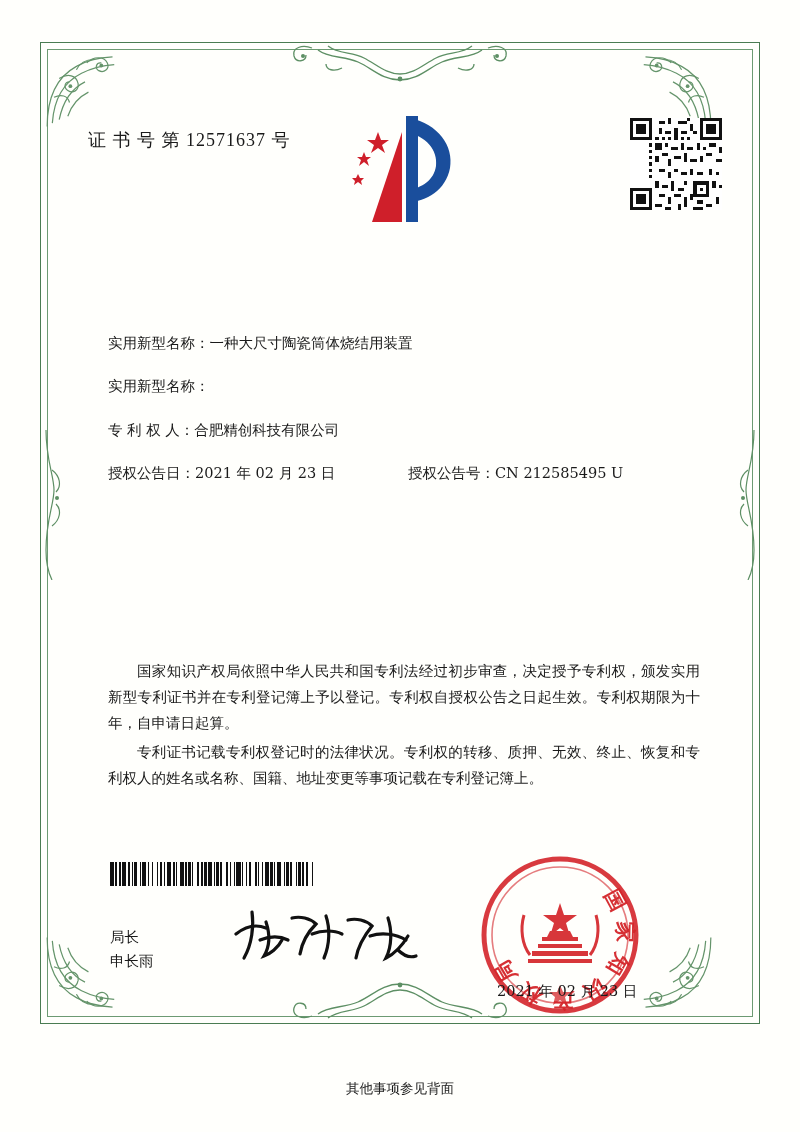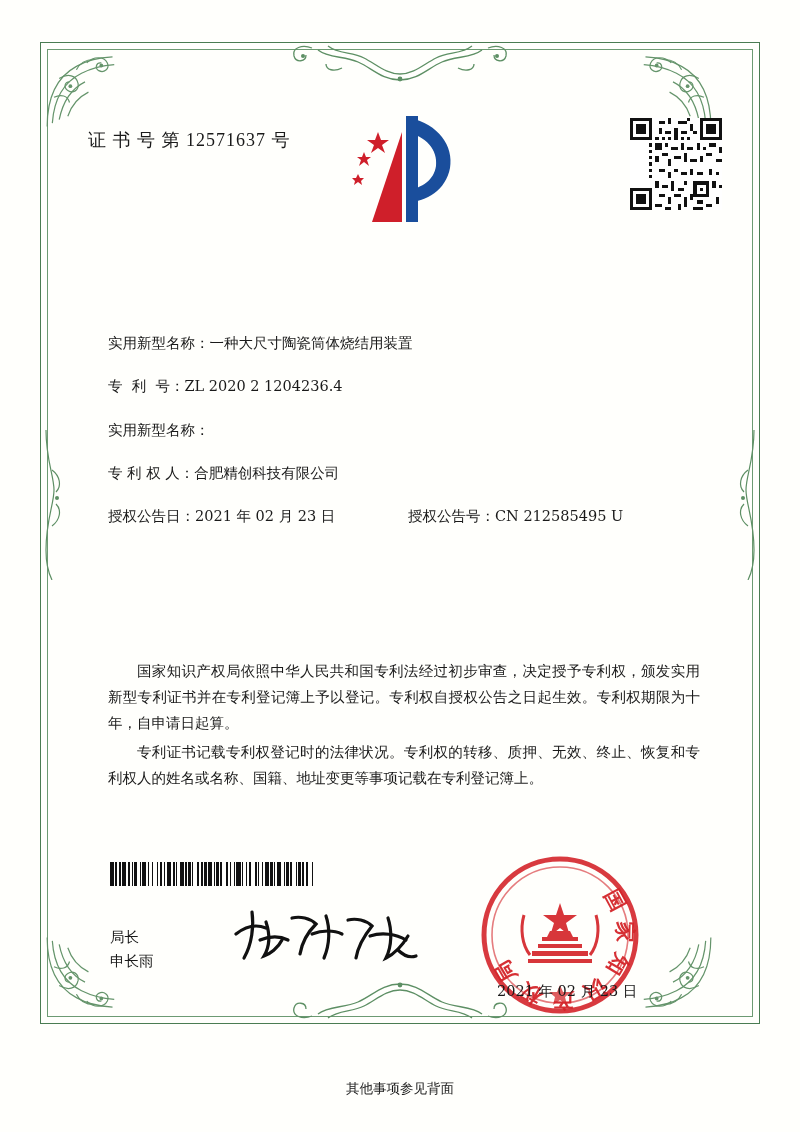--- a/index.html
+++ b/index.html
@@ -442,24 +442,20 @@
 
 
   <div class="fields">
 
     <div class="f-row">
       <span class="f-label">实用新型名称：</span>
       <span class="f-val">一种大尺寸陶瓷筒体烧结用装置</span>
     </div>
 
 
-    <div class="f-row">
-      <span class="f-label">专  利  号：</span>
-      <span class="f-val">ZL 2020 2 1204236.4</span>
-    </div>
 
     <div class="f-row">
       <span class="f-label">实用新型名称：</span>
     </div>
 
     <div class="f-row">
       <span class="f-label">专 利 权 人：</span>
       <span class="f-val">合肥精创科技有限公司</span>
     </div>
 

